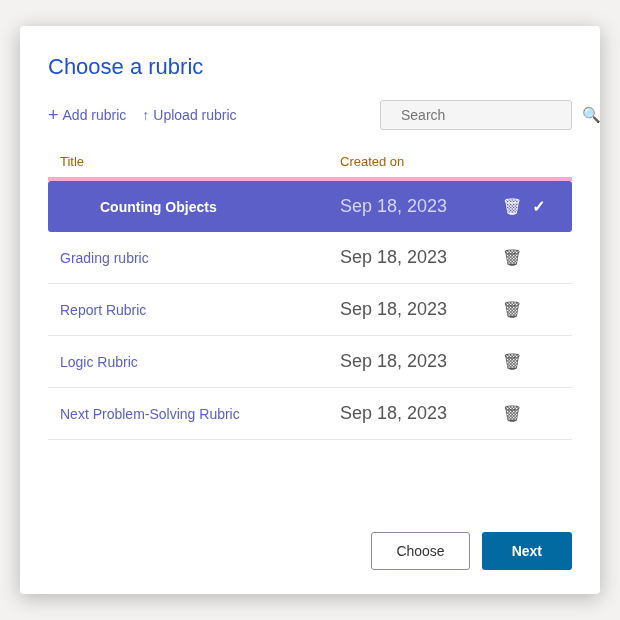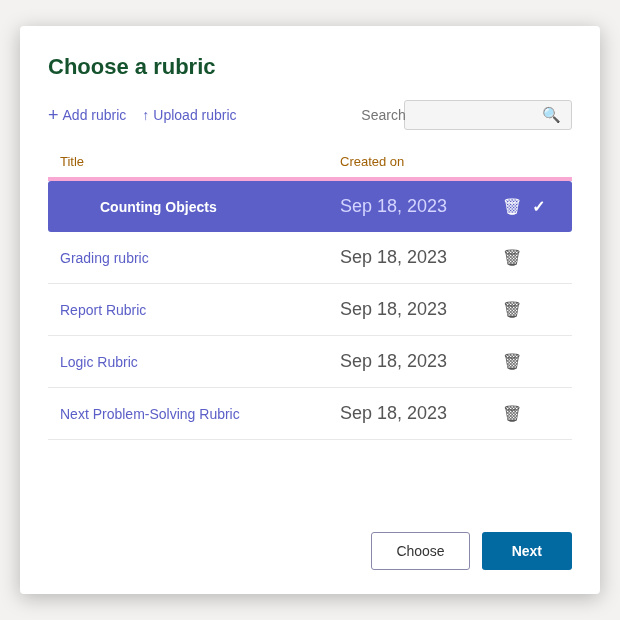--- a/index.html
+++ b/index.html
@@ -39,22 +39,22 @@
       background: #ffffff;
       width: 580px;
       border-radius: 4px;
       box-shadow: 0 4px 20px rgba(0,0,0,0.25);
       padding: 28px 28px 24px 28px;
       z-index: 10;
     }
 
     .modal-title {
       font-size: 22px;
-      font-weight: 700;
-      color: #14532d;
+      font-weight: 400;
+      color: #1d4ed8;
       margin-bottom: 20px;
     }
 
     .toolbar {
       display: flex;
       align-items: center;
       margin-bottom: 16px;
       gap: 0;
     }
 
@@ -98,24 +98,23 @@
 
     .upload-icon {
       font-size: 14px;
     }
 
     .search-box {
       display: flex;
       align-items: center;
       border: 1px solid #d1d1d1;
       border-radius: 3px;
-      padding: 5px 10px;
+      padding: 5px 20px;
       background: #f5f5f5;
-      width: 168px;
-      justify-content: flex-end;
+      width: 192px;
     }
 
     .search-input {
       border: none;
       background: transparent;
       font-size: 14px;
       outline: none;
       flex: 1;
       color: #333;
     }

